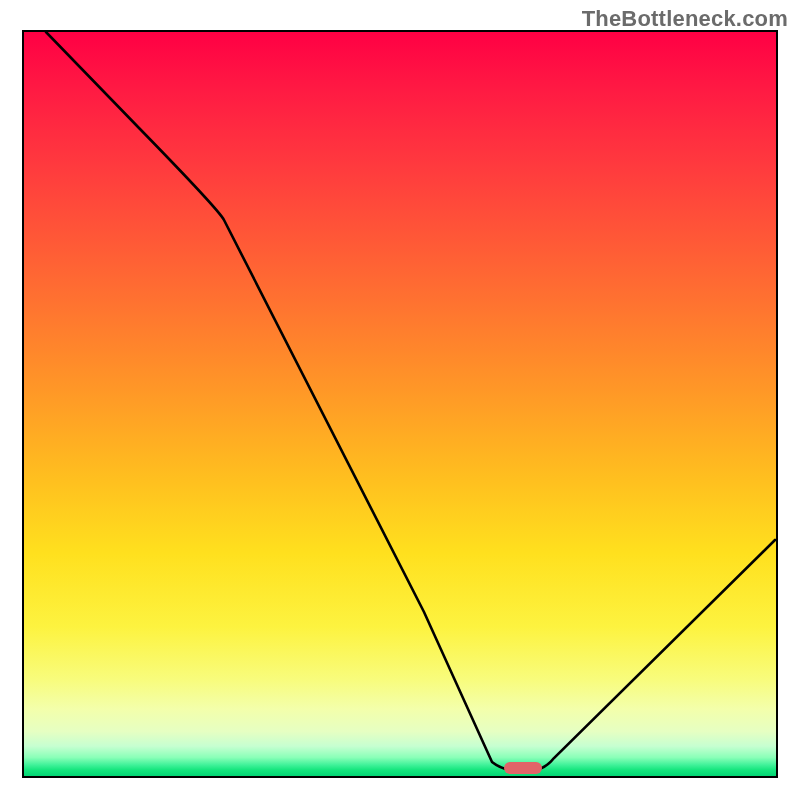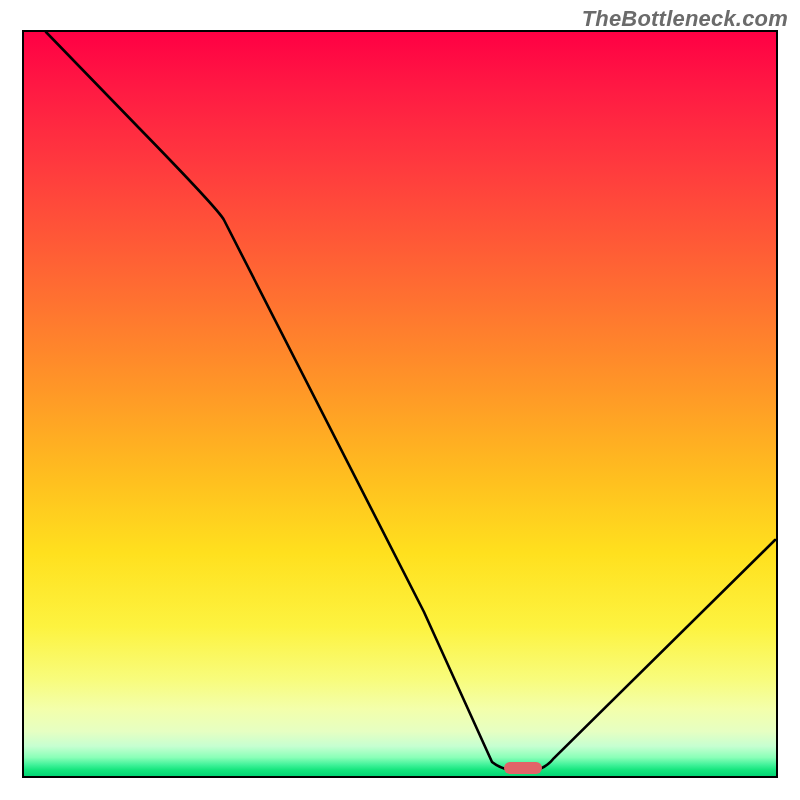--- a/index.html
+++ b/index.html
@@ -7,21 +7,20 @@
     padding: 0;
     width: 800px;
     height: 800px;
     background: #fff;
     font-family: Arial, Helvetica, sans-serif;
   }
   .container {
     position: relative;
     width: 800px;
     height: 704px;
-    font-style: italic;
   }
   .watermark {
     position: absolute;
     top: 6px;
     right: 12px;
     font-size: 22px;
     font-weight: 600;
     color: #6b6b6b;
     letter-spacing: 0.2px;
     z-index: 20;

